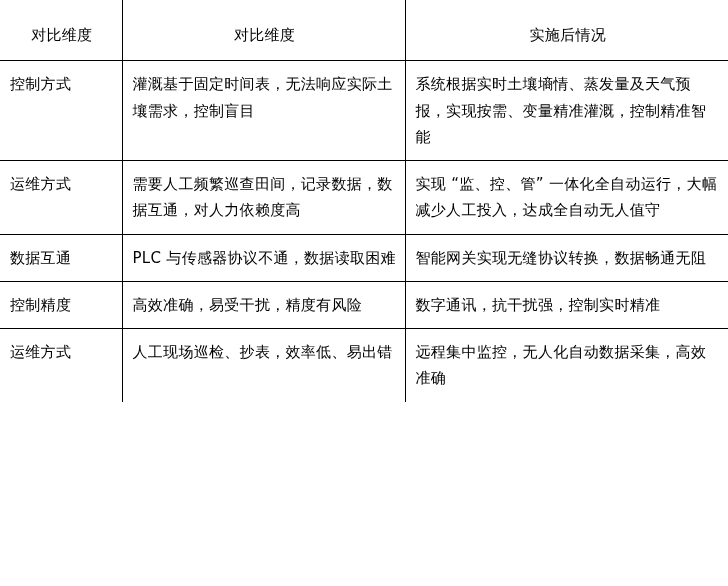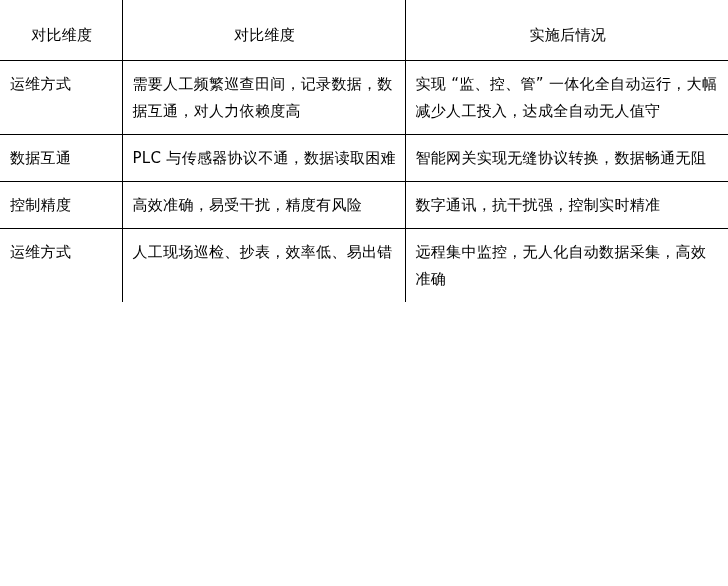--- a/index.html
+++ b/index.html
@@ -60,20 +60,25 @@
       <col class="c1">
       <col class="c2">
     </colgroup>
     <tbody>
       <tr class="head">
         <td class="dim">对比维度</td>
         <td>对比维度</td>
         <td>实施后情况</td>
       </tr>
 
+      <tr>
+        <td class="dim">控制方式</td>
+        <td>灌溉基于固定时间表，无法响应实际土壤需求，控制盲目</td>
+        <td>系统根据实时土壤墒情、蒸发量及天气预报，实现按需、变量精准灌溉，控制精准智能</td>
+      </tr>
 
       <tr>
         <td class="dim">运维方式</td>
         <td>需要人工频繁巡查田间，记录数据，数据互通，对人力依赖度高</td>
         <td>实现 “监、控、管” 一体化全自动运行，大幅减少人工投入，达成全自动无人值守</td>
       </tr>
 
 
       <tr>
         <td class="dim">数据互通</td>

